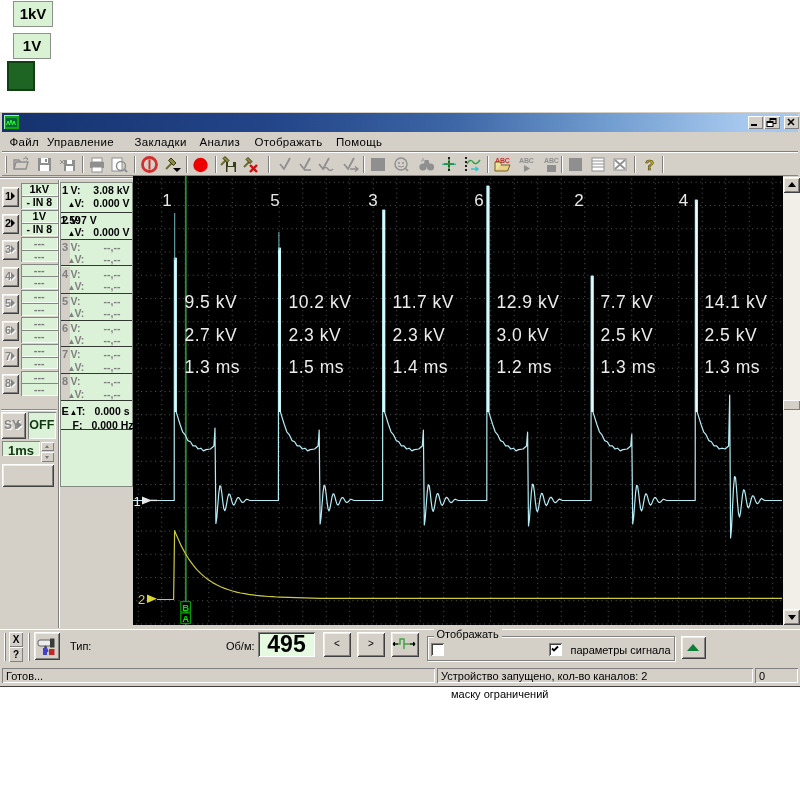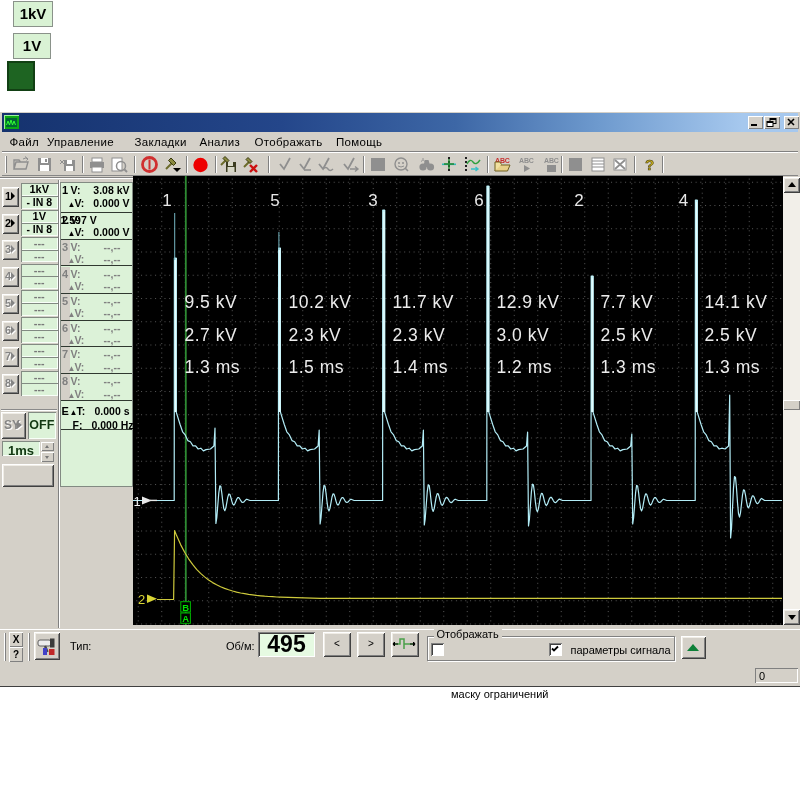--- a/index.html
+++ b/index.html
@@ -403,16 +403,22 @@
       <svg width="11" height="11" style="position:absolute;left:1px;top:1px">
         <path d="M2 4.5 L4 6.5 L8 2.5" stroke="#000" stroke-width="1.8" fill="none"></path>
       </svg>
     </div>
     <div class="a t11" style="left:570.5px;top:15px;">параметры сигнала</div>
     <div class="a gry raised" style="left:681px;top:7px;width:25.4px;height:23px;">
       <span style="position:absolute;left:6px;top:8px;border-bottom:7px solid #0d8038;border-left:6px solid transparent;border-right:6px solid transparent;"></span>
     </div>
   </div>
 <div class="a gry" style="left:0;top:666px;width:800px;height:18px;">
+    <div class="a sunk" style="left:2px;top:2px;width:433px;height:15px;">
+      <span class="t11" style="position:absolute;left:4px;top:1.5px;">Готов...</span>
+    </div>
+    <div class="a sunk" style="left:437px;top:2px;width:316px;height:15px;">
+      <span class="t11" style="position:absolute;left:4px;top:1.5px;">Устройство запущено, кол-во каналов: 2</span>
+    </div>
     <div class="a sunk" style="left:755px;top:2px;width:43px;height:15px;">
       <span class="t11" style="position:absolute;left:4px;top:1.5px;">0</span>
     </div>
   </div>
 <div class="a" style="left:0;top:684px;width:800px;height:3px;background:#d4d0c8;box-shadow:inset 0 -1px 0 #404040;"></div>
 </body></html>

